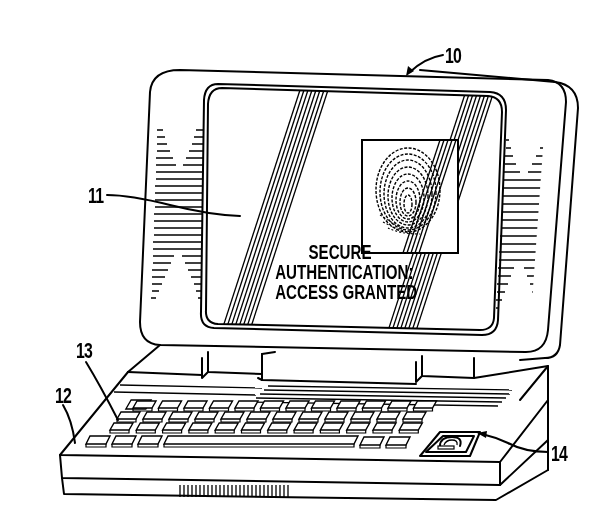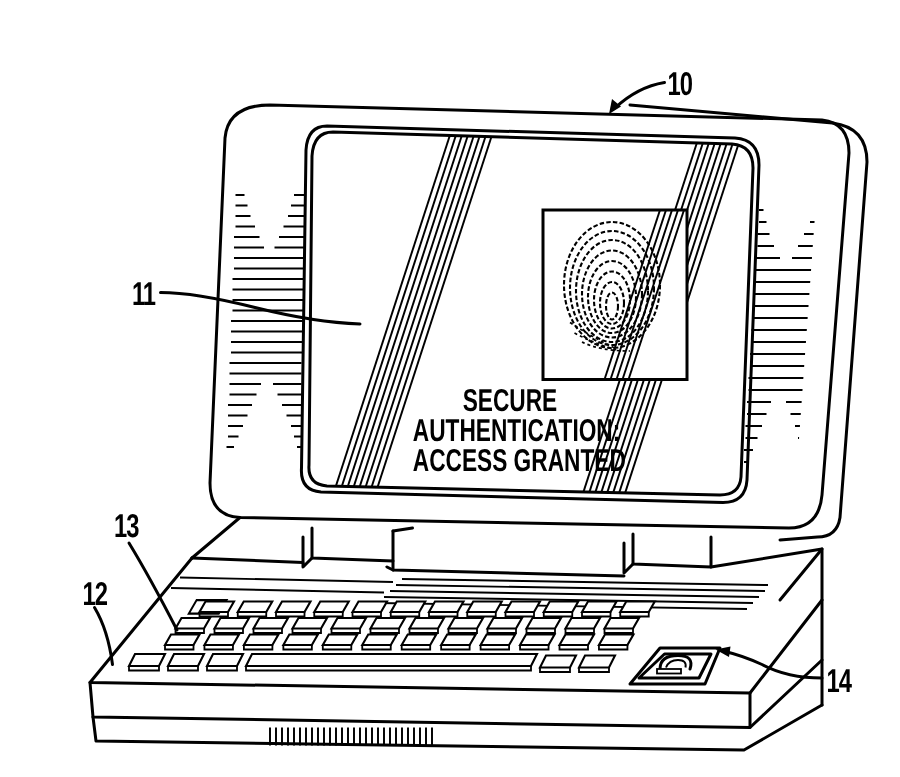--- a/index.html
+++ b/index.html
@@ -350,17 +350,17 @@
     <path d="M477,433 L487,431 L486,438 Z" fill="#000"></path>
   </g>
 </svg>
 
 <div class="ref-label" style="left:445px; top:45px;">10</div>
 <div class="ref-label" style="left:88px; top:185px;">11</div>
 <div class="ref-label" style="left:76px; top:340px;">13</div>
 <div class="ref-label" style="left:55px; top:385px;">12</div>
 <div class="ref-label" style="left:551px; top:443px;">14</div>
 
-<div style="position:absolute; left:250px; top:257px; width:180px; height:70px;">
+<div style="position:absolute; left:250px; top:241px; width:180px; height:70px;">
   <div class="screen-text" style="left:0; top:0; width:180px;">SECURE</div>
   <div class="screen-text" style="left:0; top:20px; width:180px;">AUTHENTICATION:</div>
   <div class="screen-text" style="left:0; top:40px; width:180px;">ACCESS GRANTED</div>
 </div>
 
 </body></html>

